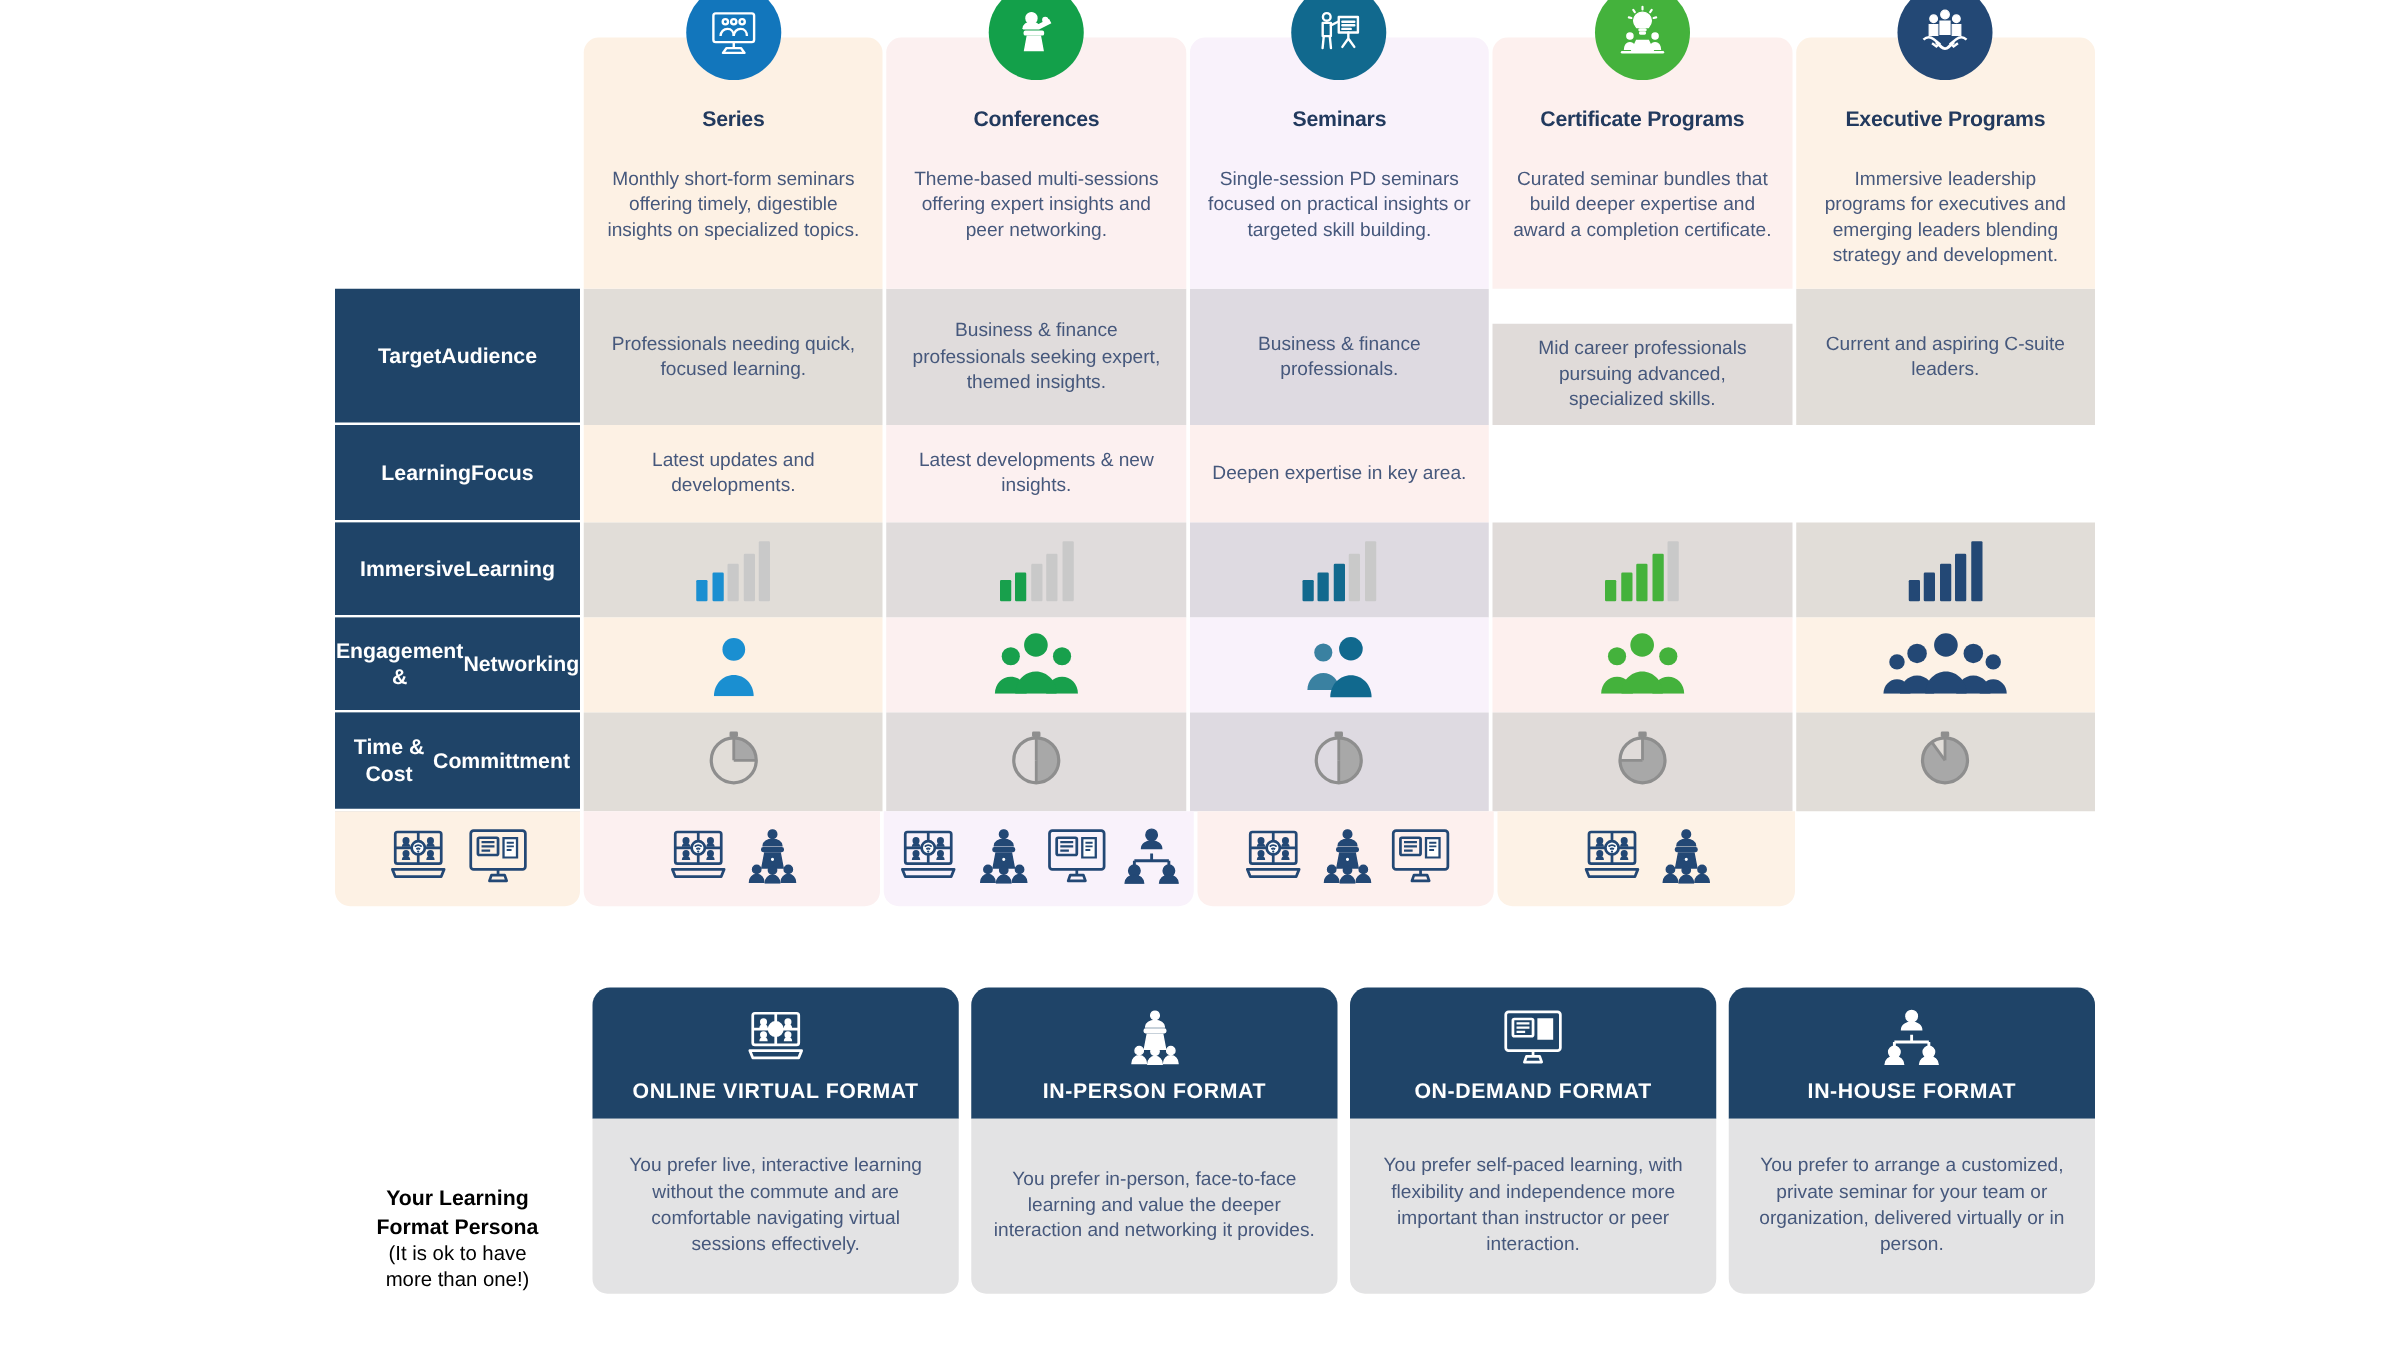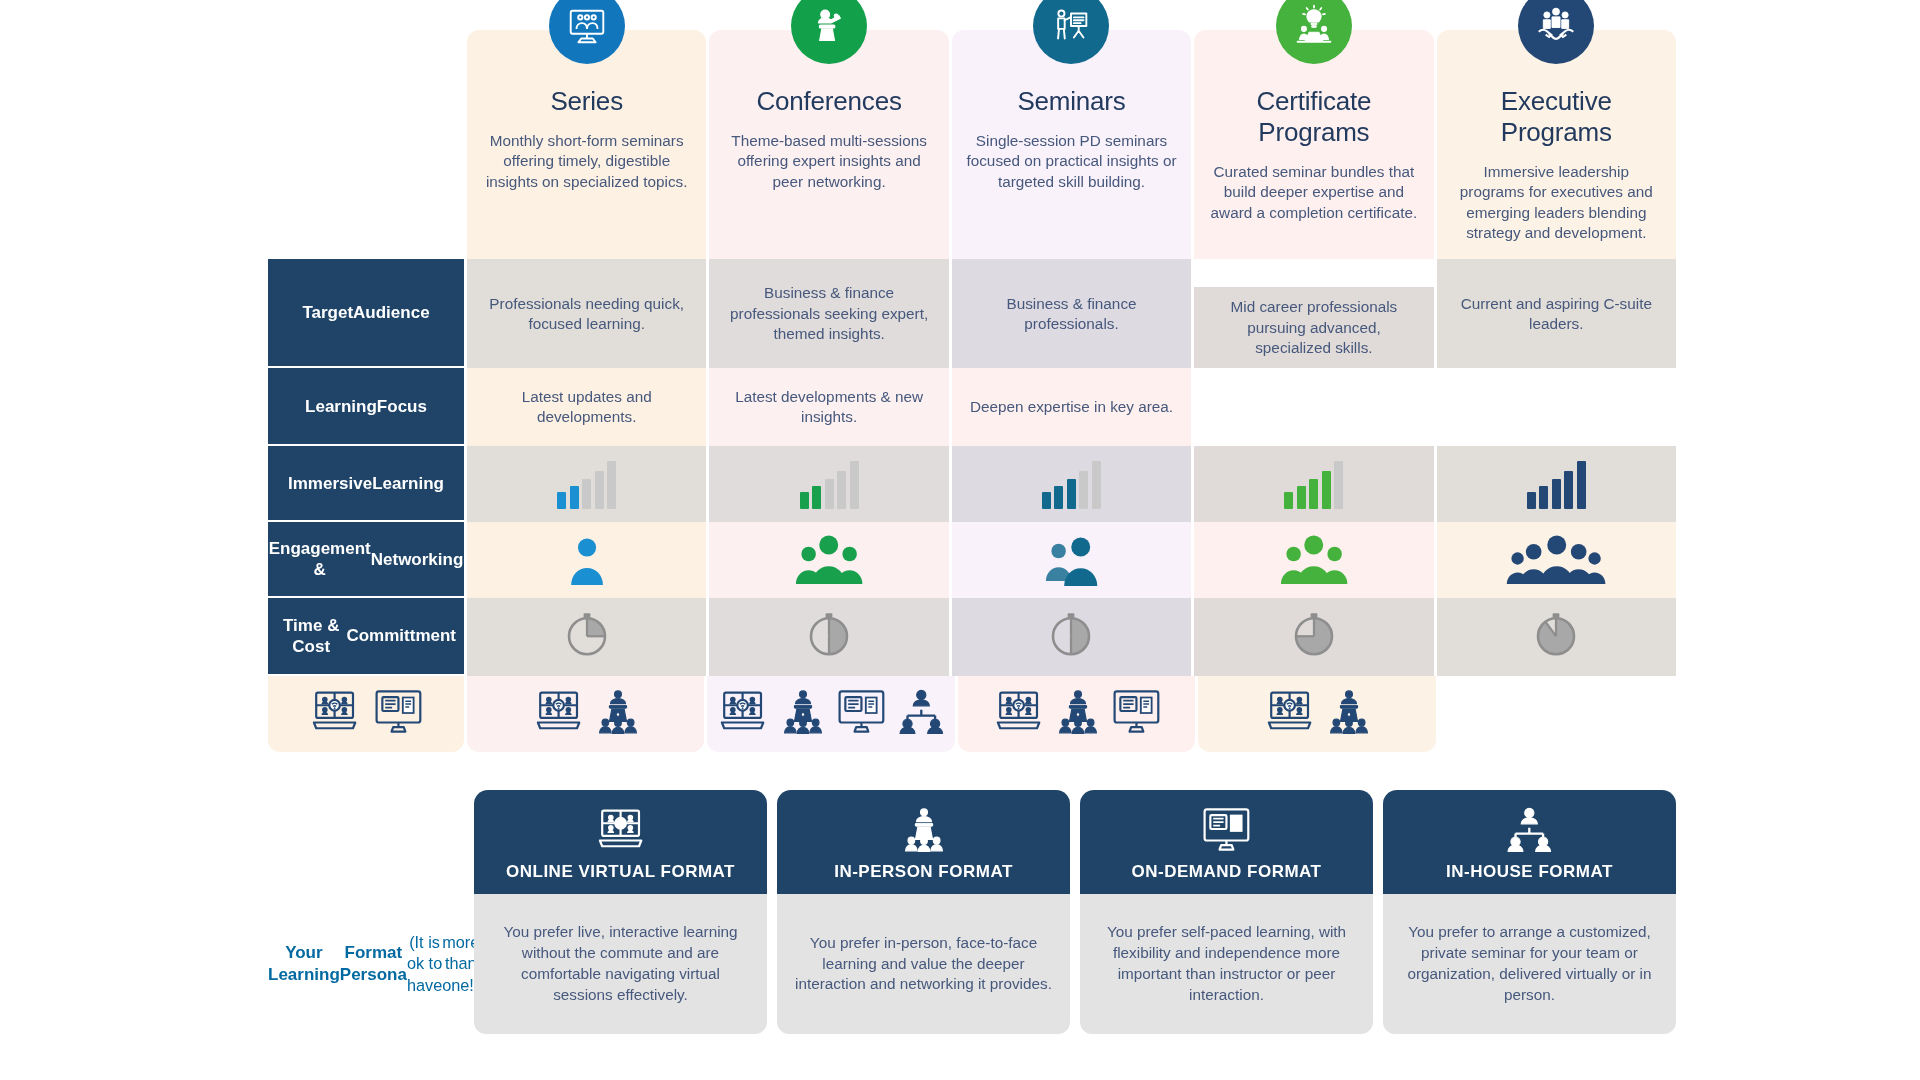--- a/index.html
+++ b/index.html
@@ -40,25 +40,25 @@
   .col-icon {
     position: absolute;
     top: -42px; left: 50%;
     transform: translateX(-50%);
     width: 76px; height: 76px;
     border-radius: 50%;
     display: flex; align-items: center; justify-content: center;
   }
   .col-icon svg { width: 46px; height: 46px; }
   .col-title {
-    font-size: 26px;
-    font-weight: normal;
+    font-size: 17px;
+    font-weight: bold;
     color: #223a5e;
     letter-spacing: -0.2px;
-    margin-bottom: 14px;
+    margin-bottom: 28px;
   }
   .col-desc {
     font-size: 15.3px;
     line-height: 1.33;
     color: #46587c;
   }
 
   
   .row-label {
     background: #1f4468;
@@ -132,25 +132,25 @@
     text-align: center;
   }
   .persona-head svg { height: 46px; margin-bottom: 6px; }
   .persona-head .plabel {
     color: #ffffff;
     font-weight: bold;
     font-size: 17px;
     letter-spacing: 0.5px;
   }
   .persona-left {
-    display: flex; flex-direction: row;
-    align-items: center; justify-content: space-between;
+    display: flex; flex-direction: column;
+    align-items: center; justify-content: flex-end;
     text-align: center;
     font-size: 17px;
-    color: #0369a1;
+    color: #000000;
     line-height: 1.3;
   }
   .persona-left .pl-strong { font-weight: bold; }
   .persona-left .pl-note { font-weight: normal; font-size: 16.3px; }
   .persona-cell {
     background: #e3e3e4;
     display: flex; align-items: center; justify-content: center;
     text-align: center;
     padding: 14px 16px;
     font-size: 15.3px;

